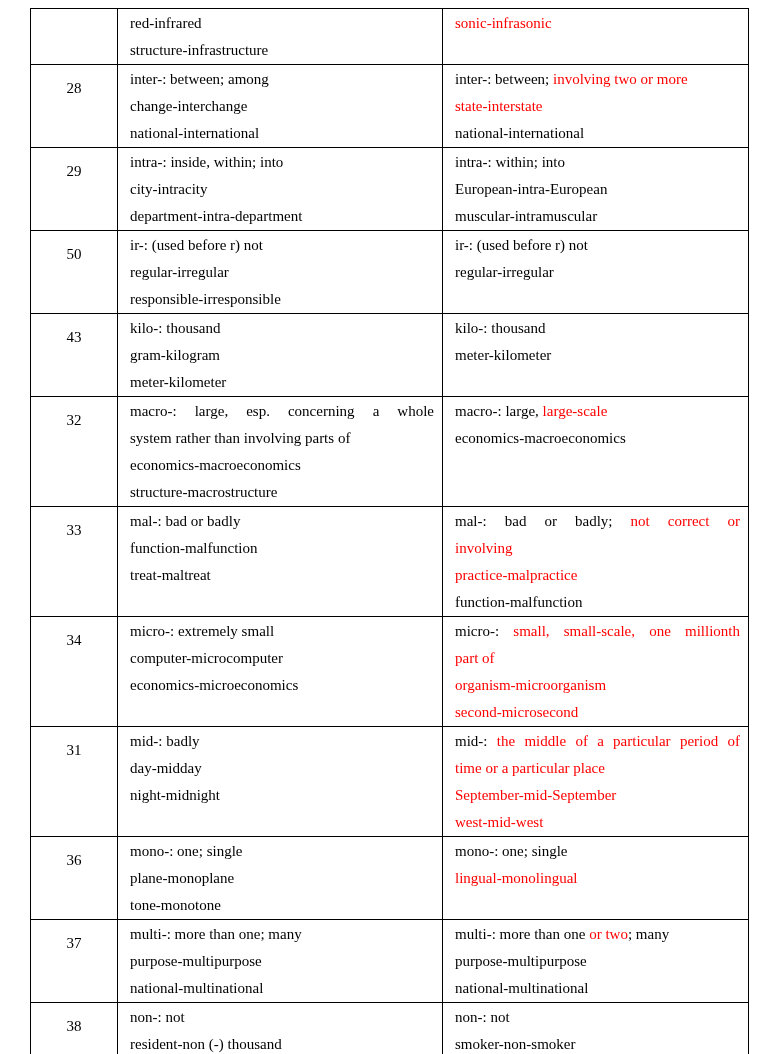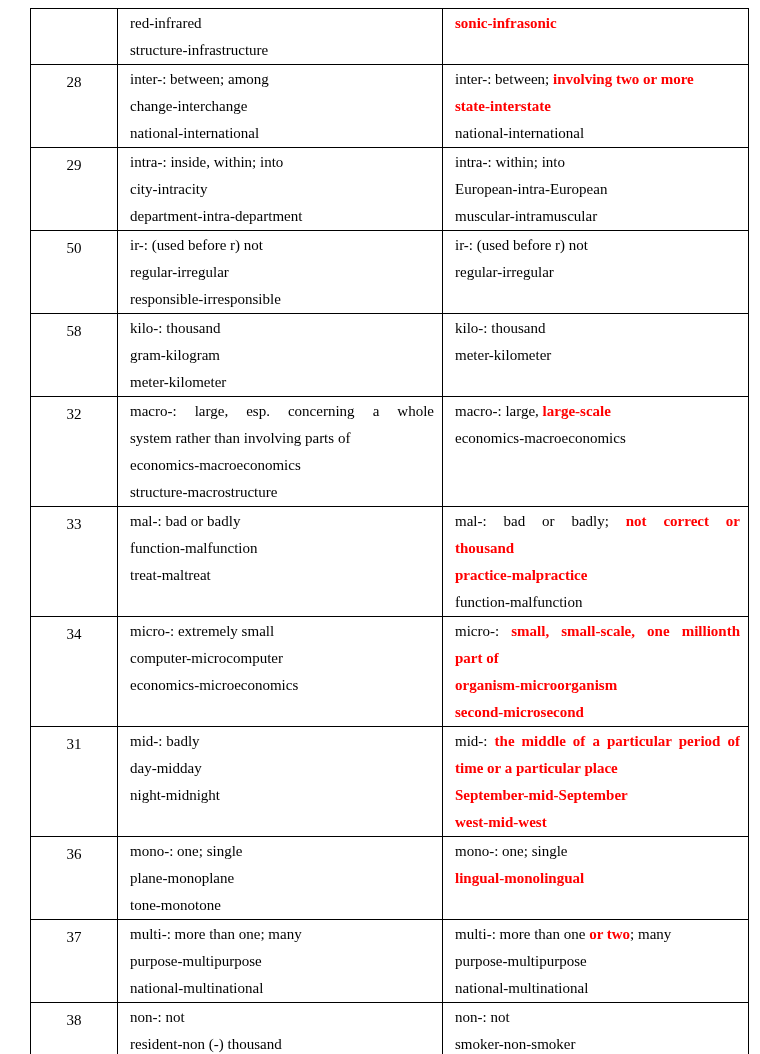--- a/index.html
+++ b/index.html
@@ -17,34 +17,34 @@
     border-collapse:collapse;table-layout:fixed;
   }
   col.c-num{width:87px;}
   col.c-orig{width:325px;}
   col.c-rev{width:306px;}
   td{
     border:1.5px solid var(--border);
     vertical-align:top;
     font-size:15px;
   }
-  td.num-cell{text-align:center;line-height:27px;padding-top:4px;}
+  td.num-cell{text-align:center;line-height:27px;padding-top:10px;}
   td.text-cell{padding:1px 8px 0 12px;}
   .line{
     height:27px;line-height:27px;
     white-space:nowrap;overflow:visible;
   }
   .line.justify{
     white-space:normal;
     text-align:justify;
     text-align-last:justify;
     overflow:hidden;
   }
   .black{color:var(--black);}
-  .red{color:var(--red);font-weight:bold;}
+  .red{color:var(--red);}
 </style>
 </head>
 <body>
 
 <div class="page">
   <table class="prefix-table">
     <colgroup>
       <col class="c-num">
       <col class="c-orig">
       <col class="c-rev">
@@ -93,21 +93,21 @@
             <div class="line"><span class="black">regular-irregular</span></div>
             <div class="line"><span class="black">responsible-irresponsible</span></div>
           </td>
           <td class="text-cell">
             <div class="line"><span class="black">ir-: (used before r) not</span></div>
             <div class="line"><span class="black">regular-irregular</span></div>
             <div class="line"><span class="black"></span></div>
           </td>
         </tr>
         <tr>
-          <td class="num-cell"><span>58</span></td>
+          <td class="num-cell"><span>43</span></td>
           <td class="text-cell">
             <div class="line"><span class="black">kilo-: thousand</span></div>
             <div class="line"><span class="black">gram-kilogram</span></div>
             <div class="line"><span class="black">meter-kilometer</span></div>
           </td>
           <td class="text-cell">
             <div class="line"><span class="black">kilo-: thousand</span></div>
             <div class="line"><span class="black">meter-kilometer</span></div>
             <div class="line"><span class="black"></span></div>
           </td>
@@ -127,21 +127,21 @@
         </tr>
         <tr>
           <td class="num-cell"><span>33</span></td>
           <td class="text-cell">
             <div class="line"><span class="black">mal-: bad or badly</span></div>
             <div class="line"><span class="black">function-malfunction</span></div>
             <div class="line"><span class="black">treat-maltreat</span></div>
           </td>
           <td class="text-cell">
             <div class="line justify"><span class="black">mal-: bad or badly; </span><span class="red">not correct or</span></div>
-            <div class="line"><span class="red">thousand</span></div>
+            <div class="line"><span class="red">involving</span></div>
             <div class="line"><span class="red">practice-malpractice</span></div>
             <div class="line"><span class="black">function-malfunction</span></div>
           </td>
         </tr>
         <tr>
           <td class="num-cell"><span>34</span></td>
           <td class="text-cell">
             <div class="line"><span class="black">micro-: extremely small</span></div>
             <div class="line"><span class="black">computer-microcomputer</span></div>
             <div class="line"><span class="black">economics-microeconomics</span></div>

